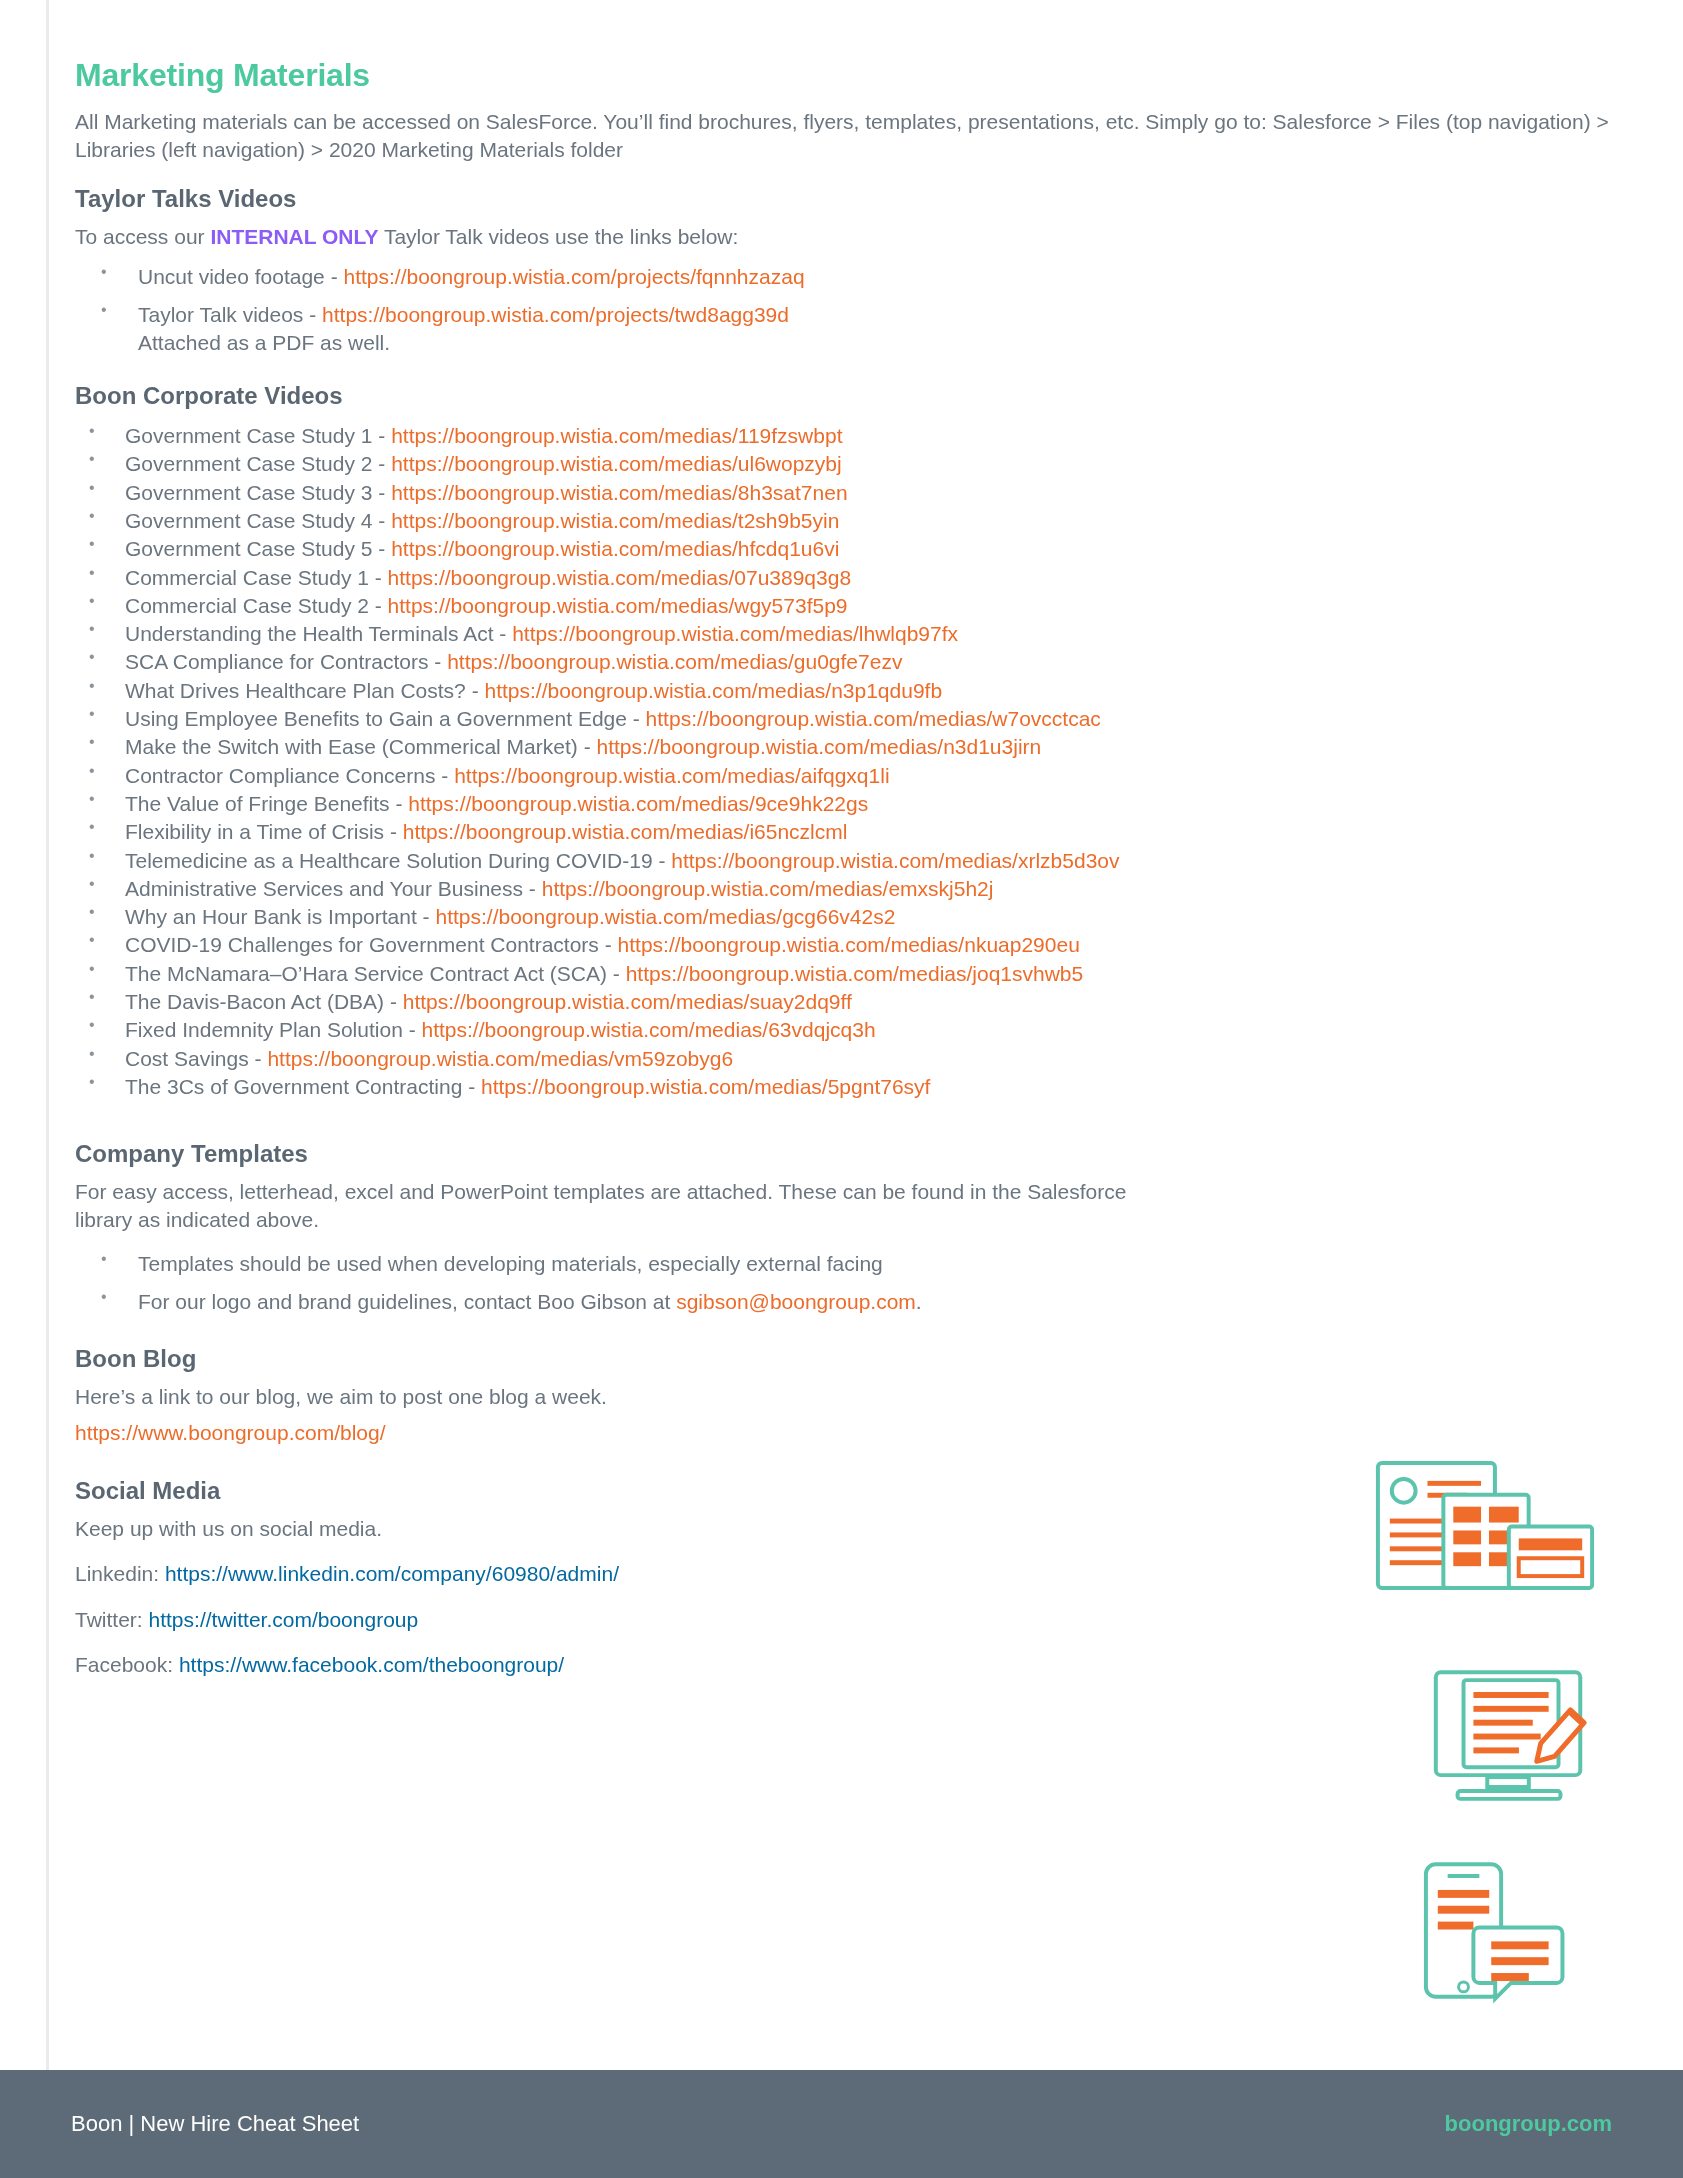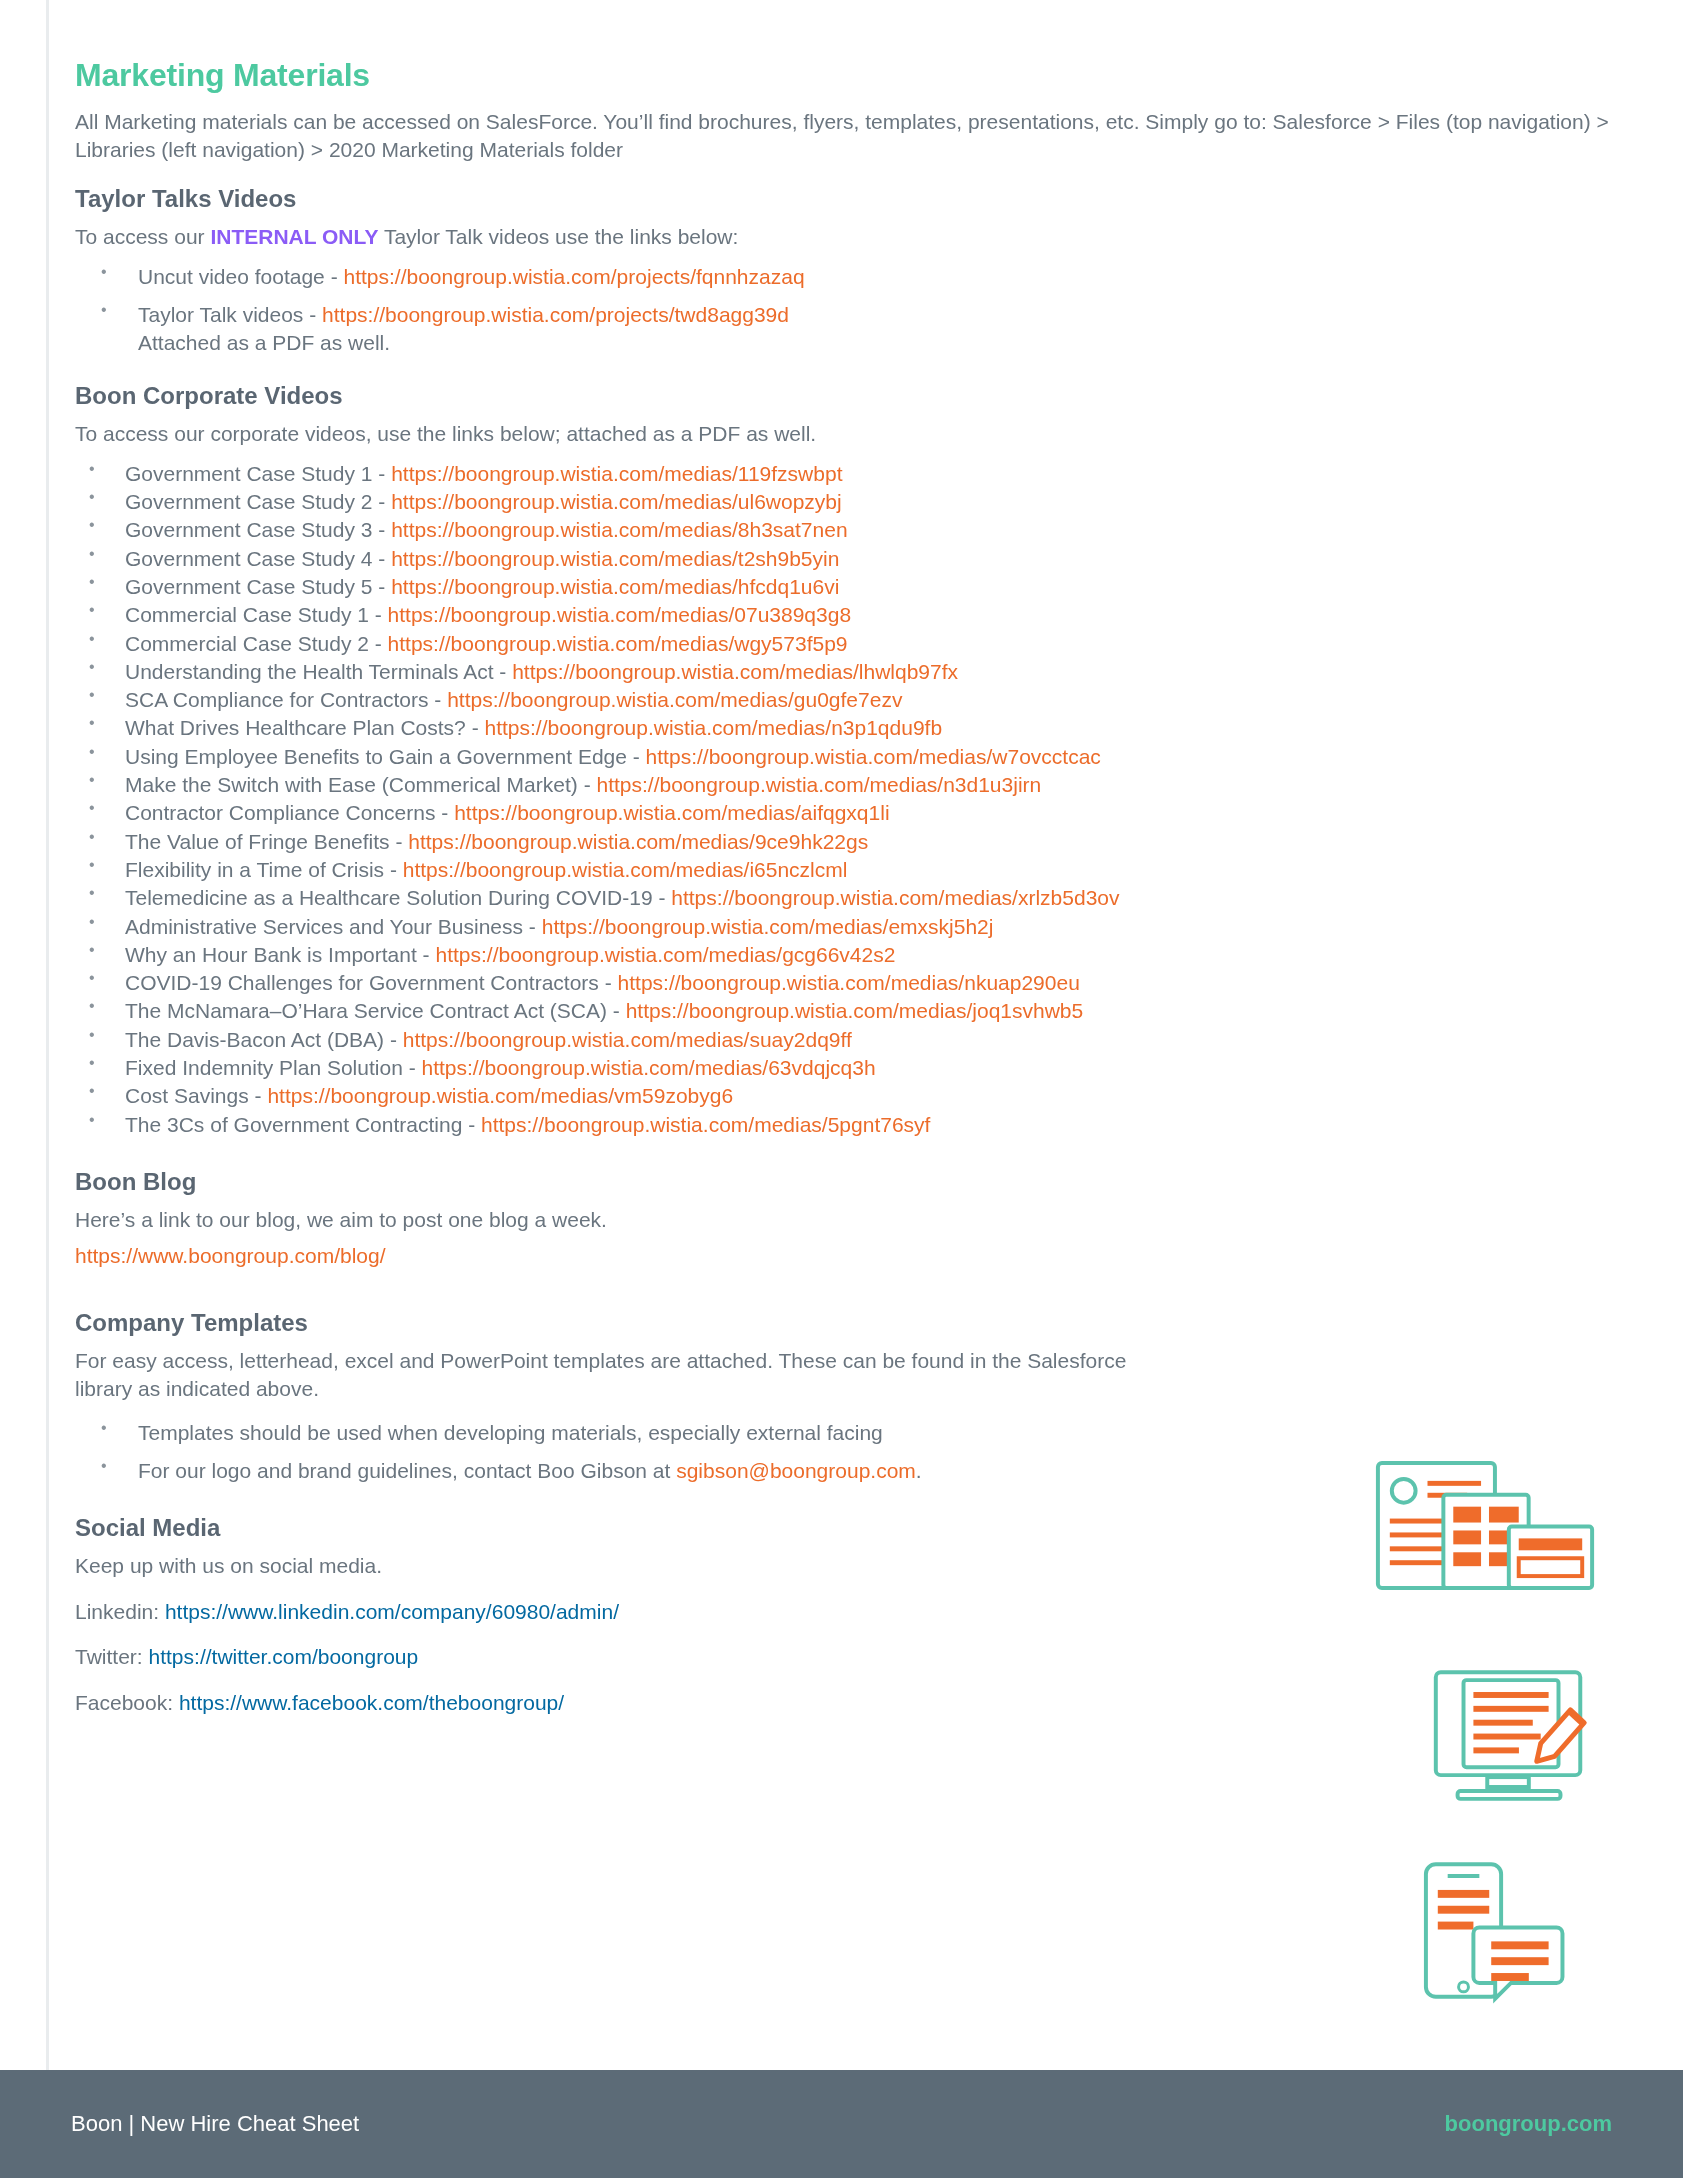--- a/index.html
+++ b/index.html
@@ -218,21 +218,20 @@
         </li>
         <li>
           <span>Taylor Talk videos - </span><span class="link">https://boongroup.wistia.com/projects/twd8agg39d</span>
           <span class="sub-line">Attached as a PDF as well.</span>
         </li>
       </ul>
     </div>
 
     <div class="section">
       <h2 class="section-title">Boon Corporate Videos</h2>
-      <p class="body-text">To access our corporate videos, use the links below; attached as a PDF as well.</p>
       <ul class="bullets list-videos">
         <li><span>Government Case Study 1 - </span><span class="link">https://boongroup.wistia.com/medias/119fzswbpt</span></li>
         <li><span>Government Case Study 2 - </span><span class="link">https://boongroup.wistia.com/medias/ul6wopzybj</span></li>
         <li><span>Government Case Study 3 - </span><span class="link">https://boongroup.wistia.com/medias/8h3sat7nen</span></li>
         <li><span>Government Case Study 4 - </span><span class="link">https://boongroup.wistia.com/medias/t2sh9b5yin</span></li>
         <li><span>Government Case Study 5 - </span><span class="link">https://boongroup.wistia.com/medias/hfcdq1u6vi</span></li>
         <li><span>Commercial Case Study 1 - </span><span class="link">https://boongroup.wistia.com/medias/07u389q3g8</span></li>
         <li><span>Commercial Case Study 2 - </span><span class="link">https://boongroup.wistia.com/medias/wgy573f5p9</span></li>
         <li><span>Understanding the Health Terminals Act - </span><span class="link">https://boongroup.wistia.com/medias/lhwlqb97fx</span></li>
         <li><span>SCA Compliance for Contractors - </span><span class="link">https://boongroup.wistia.com/medias/gu0gfe7ezv</span></li>
@@ -247,33 +246,33 @@
         <li><span>Why an Hour Bank is Important - </span><span class="link">https://boongroup.wistia.com/medias/gcg66v42s2</span></li>
         <li><span>COVID-19 Challenges for Government Contractors - </span><span class="link">https://boongroup.wistia.com/medias/nkuap290eu</span></li>
         <li><span>The McNamara–O’Hara Service Contract Act (SCA) - </span><span class="link">https://boongroup.wistia.com/medias/joq1svhwb5</span></li>
         <li><span>The Davis-Bacon Act (DBA) - </span><span class="link">https://boongroup.wistia.com/medias/suay2dq9ff</span></li>
         <li><span>Fixed Indemnity Plan Solution - </span><span class="link">https://boongroup.wistia.com/medias/63vdqjcq3h</span></li>
         <li><span>Cost Savings - </span><span class="link">https://boongroup.wistia.com/medias/vm59zobyg6</span></li>
         <li><span>The 3Cs of Government Contracting - </span><span class="link">https://boongroup.wistia.com/medias/5pgnt76syf</span></li>
       </ul>
     </div>
 
-    <div class="section" style="margin-top:30px;">
-      <h2 class="section-title">Boon Blog</h2>
-      <p class="body-text">Here’s a link to our blog, we aim to post one blog a week.</p>
-      <p class="body-text"><span class="link">https://www.boongroup.com/blog/</span></p>
-    </div>
-
     <div class="section" style="margin-top:40px;">
       <h2 class="section-title">Company Templates</h2>
       <p class="body-text" style="max-width:1069px;">For easy access, letterhead, excel and PowerPoint templates are attached. These can be found in the Salesforce library as indicated above.</p>
       <ul class="bullets wide-gap indent-more" style="margin-top:16px;">
         <li><span>Templates should be used when developing materials, especially external facing</span></li>
         <li><span>For our logo and brand guidelines, contact Boo Gibson at </span><span class="link">sgibson@boongroup.com</span><span>.</span></li>
       </ul>
+    </div>
+
+    <div class="section" style="margin-top:30px;">
+      <h2 class="section-title">Boon Blog</h2>
+      <p class="body-text">Here’s a link to our blog, we aim to post one blog a week.</p>
+      <p class="body-text"><span class="link">https://www.boongroup.com/blog/</span></p>
     </div>
 
     <div class="section" style="margin-top:30px;">
       <h2 class="section-title">Social Media</h2>
       <p class="body-text" style="margin-bottom:18px;">Keep up with us on social media.</p>
       <div class="social-line">
         <span>Linkedin: </span><span class="link-blue">https://www.linkedin.com/company/60980/admin/</span>
       </div>
       <div class="social-line">
         <span>Twitter: </span><span class="link-blue">https://twitter.com/boongroup</span>

